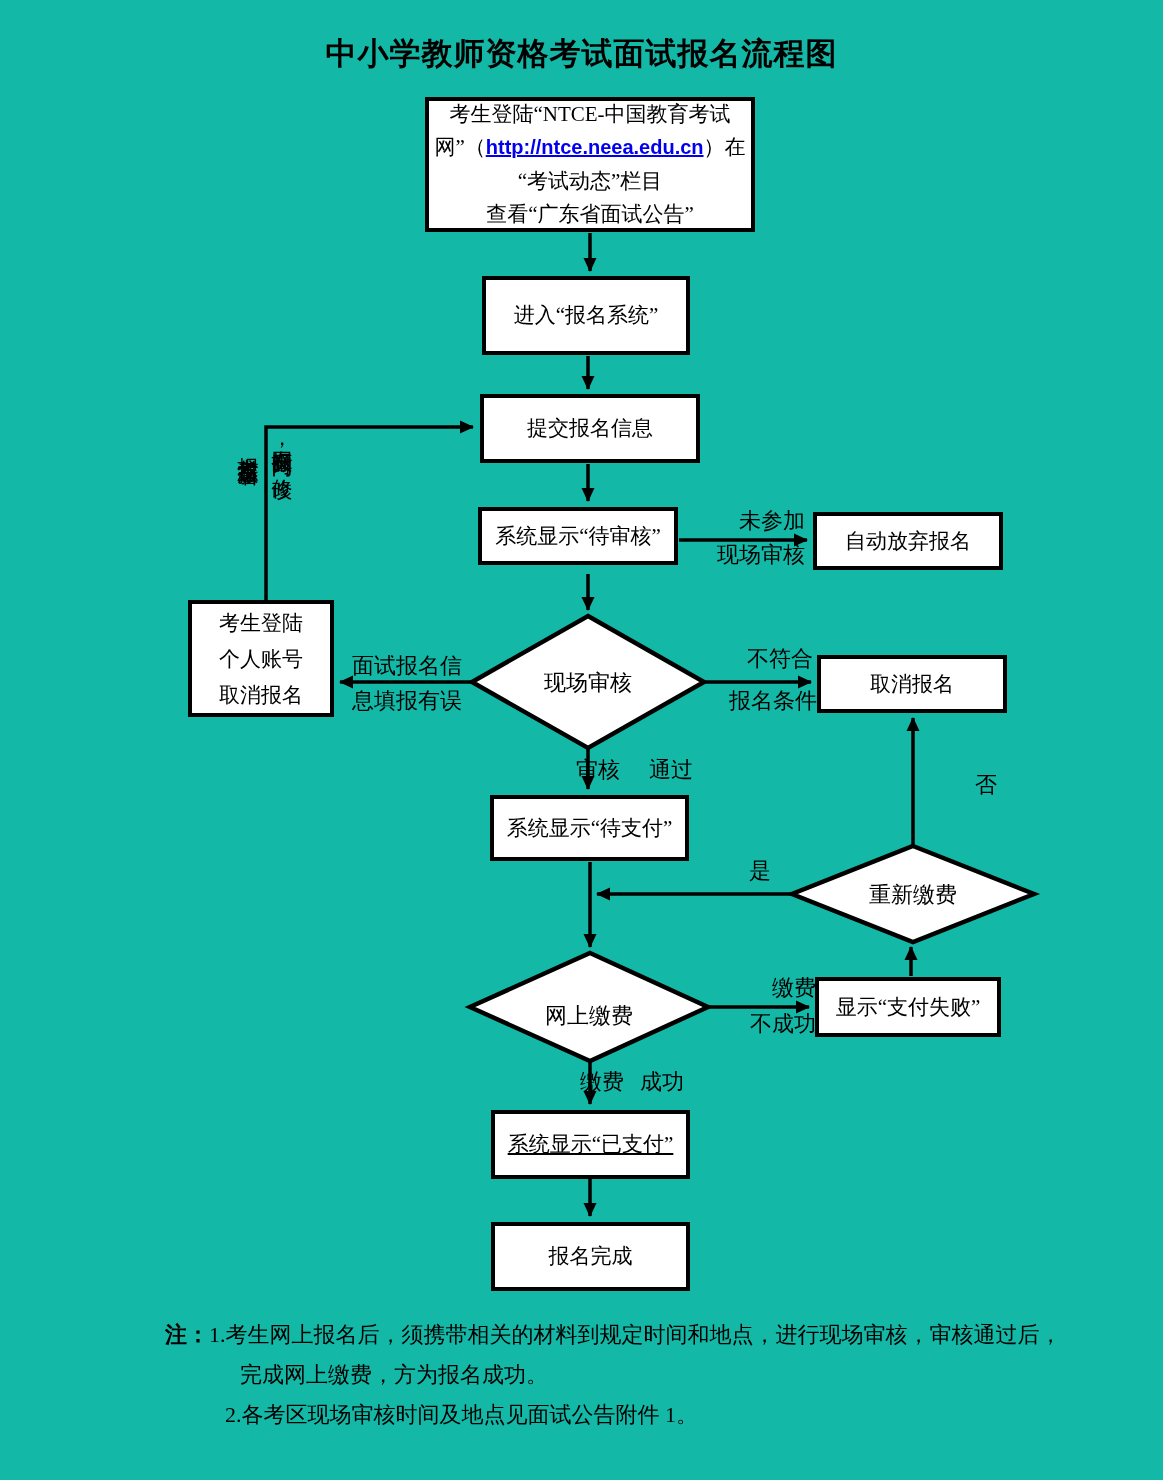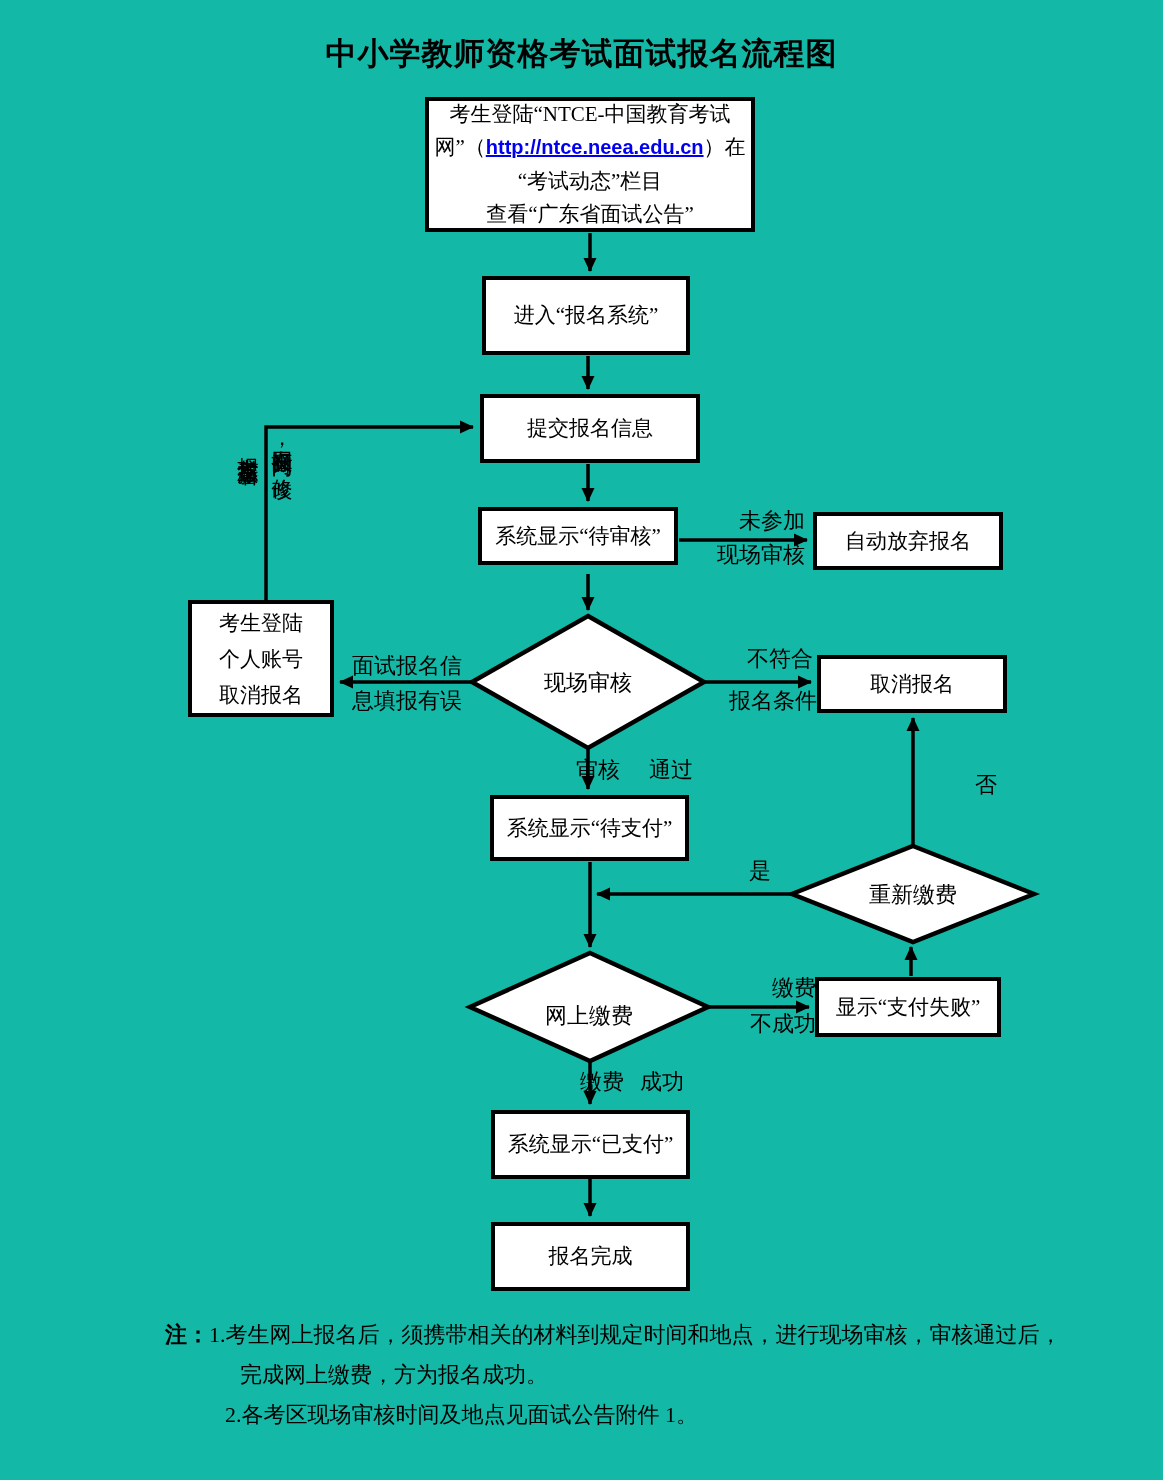--- a/index.html
+++ b/index.html
@@ -95,21 +95,21 @@
   </div>
 
   <div class="box" style="left:490px;top:795px;width:199px;height:66px;">
     <div>系统显示“待支付”</div>
   </div>
 
   <div class="box" style="left:815px;top:977px;width:186px;height:60px;">
     <div>显示“支付失败”</div>
   </div>
 
-  <div class="box" style="left:491px;top:1110px;width:199px;height:69px;">
+  <div class="box" style="left:491px;top:1110px;width:199px;height:69px;text-decoration:underline;">
     <div>系统显示“已支付”</div>
   </div>
 
   <div class="box" style="left:491px;top:1222px;width:199px;height:69px;">
     <div>报名完成</div>
   </div>
 
   <div class="dlabel" style="left:508px;top:669px;">现场审核</div>
   <div class="dlabel" style="left:833px;top:881px;">重新缴费</div>
   <div class="dlabel" style="left:509px;top:994px;margin-top:8px;">网上缴费</div>

